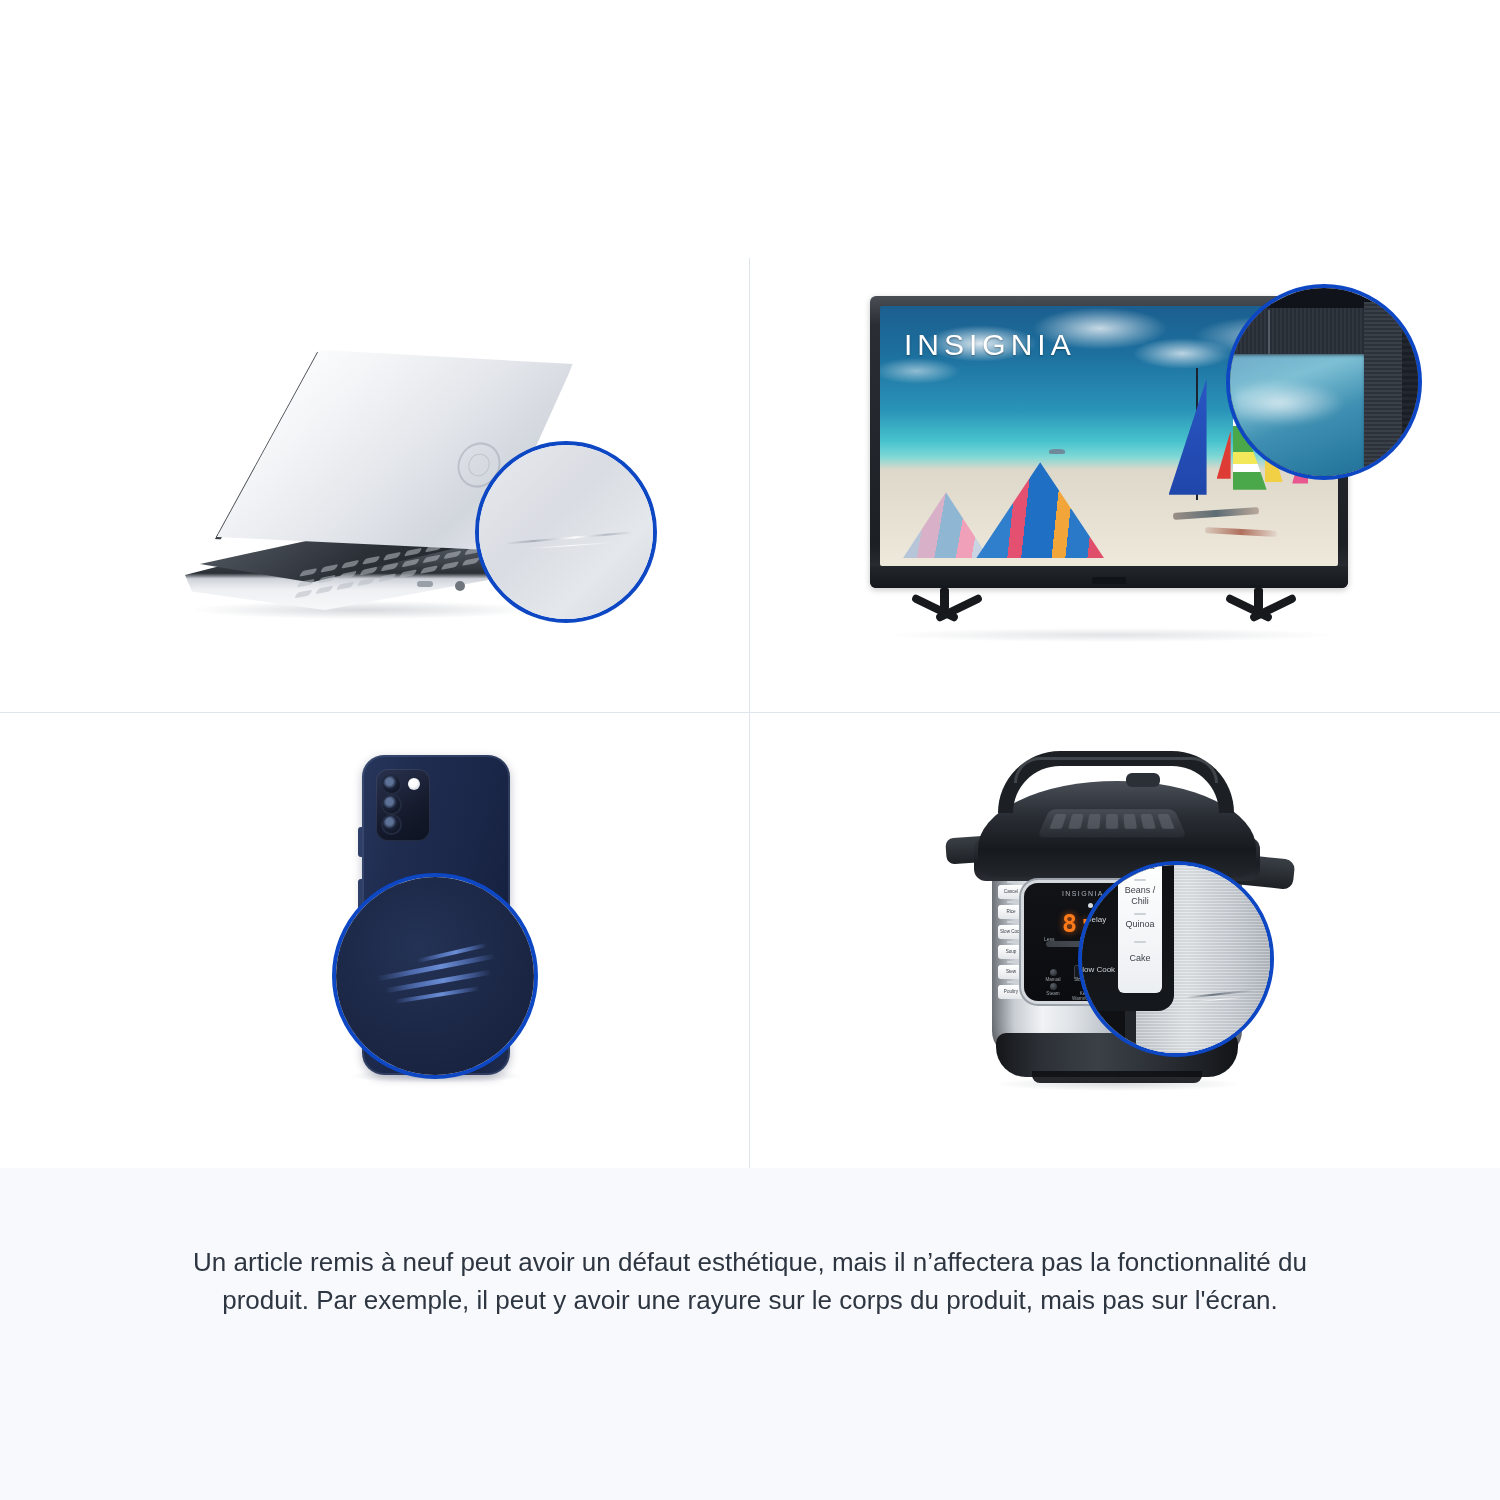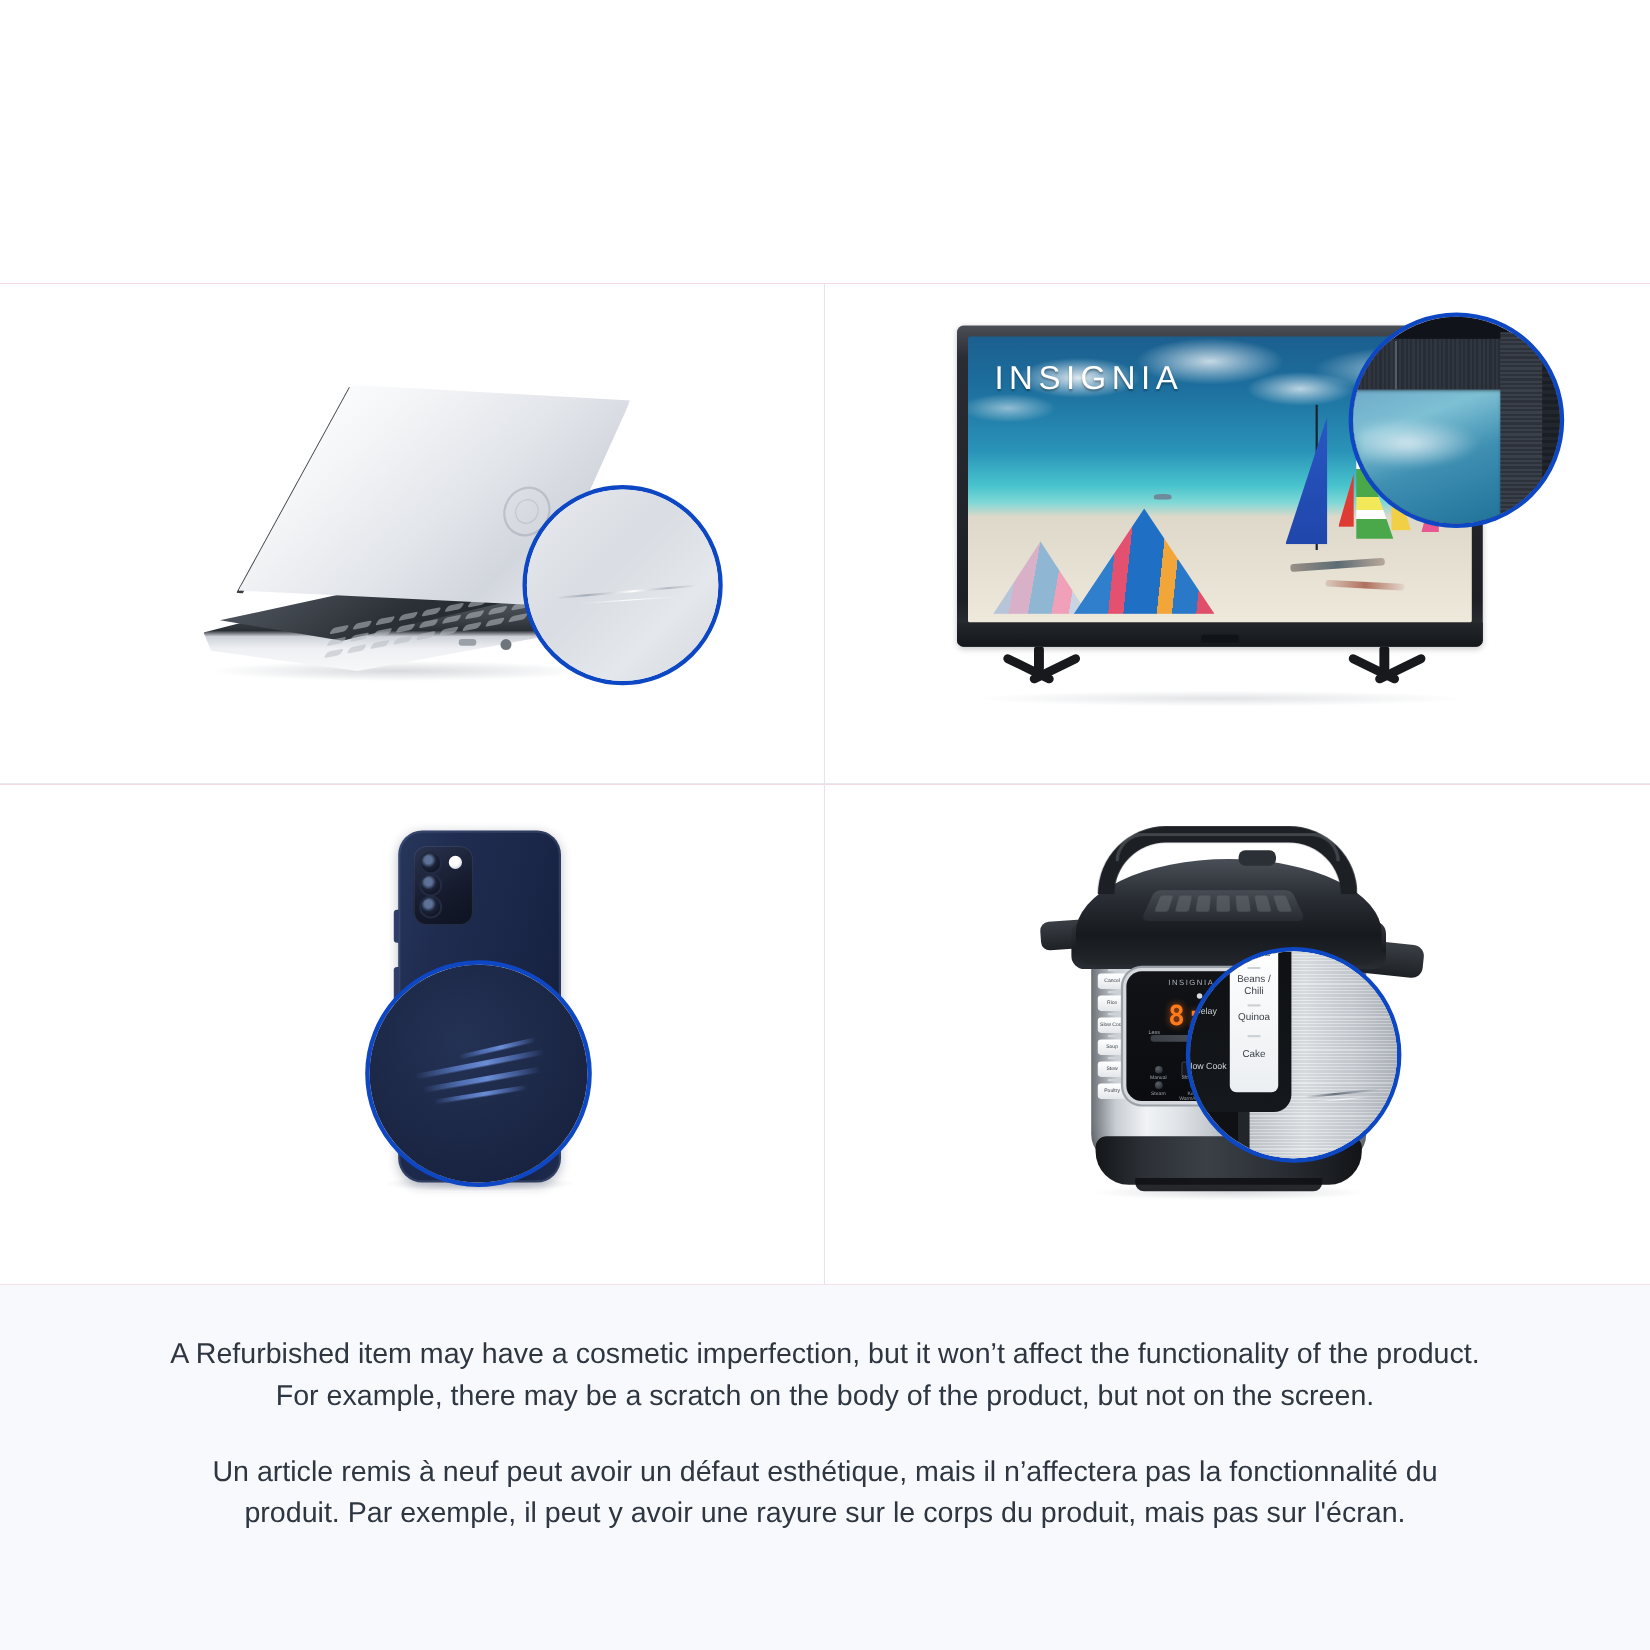--- a/index.html
+++ b/index.html
@@ -565,17 +565,16 @@
               <div class="mg-scr2"></div>
             </div>
           </div>
         </div>
       </div>
     </div>
 
   </div>
 
   <div class="footer">
-    <p class="para en">A Refurbished item may have a cosmetic imperfection, but it won’t affect the functionality of the product. For example, there may be a scratch on the body of the product, but not on the screen.</p>
     <p class="para fr">Un article remis à neuf peut avoir un défaut esthétique, mais il n’affectera pas la fonctionnalité du produit. Par exemple, il peut y avoir une rayure sur le corps du produit, mais pas sur l'écran.</p>
   </div>
 
 </div>
 
 </body></html>

